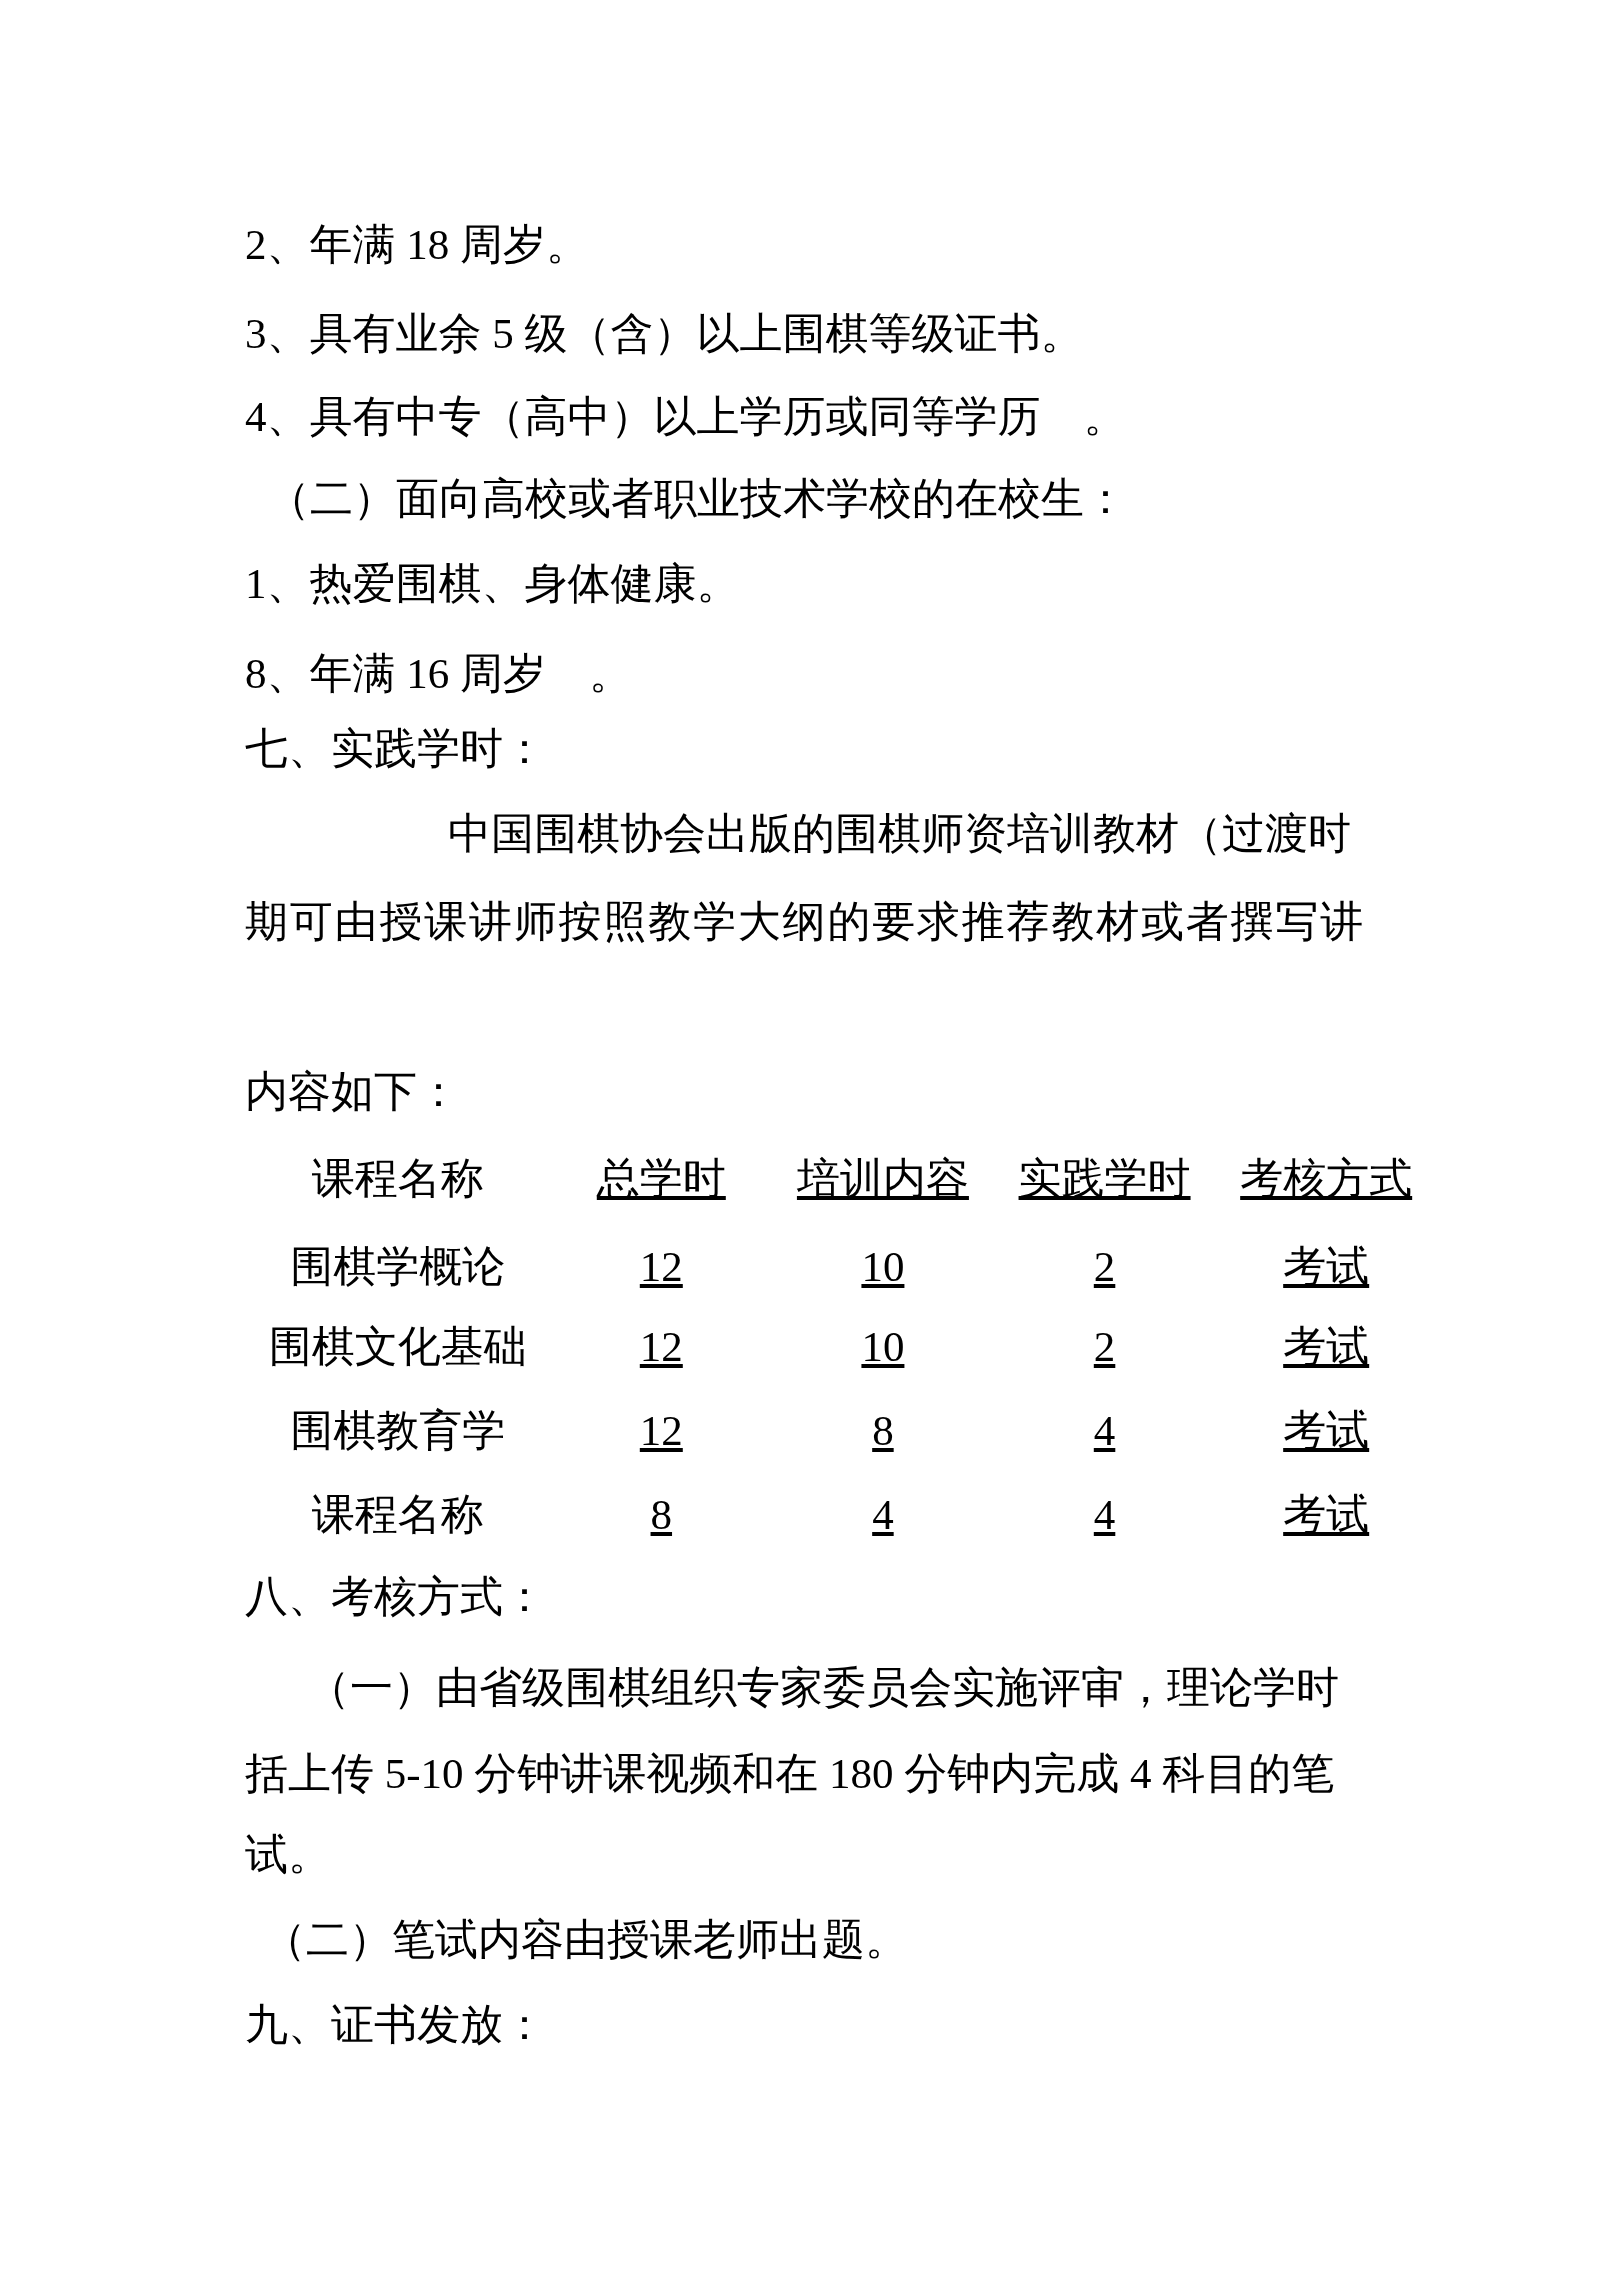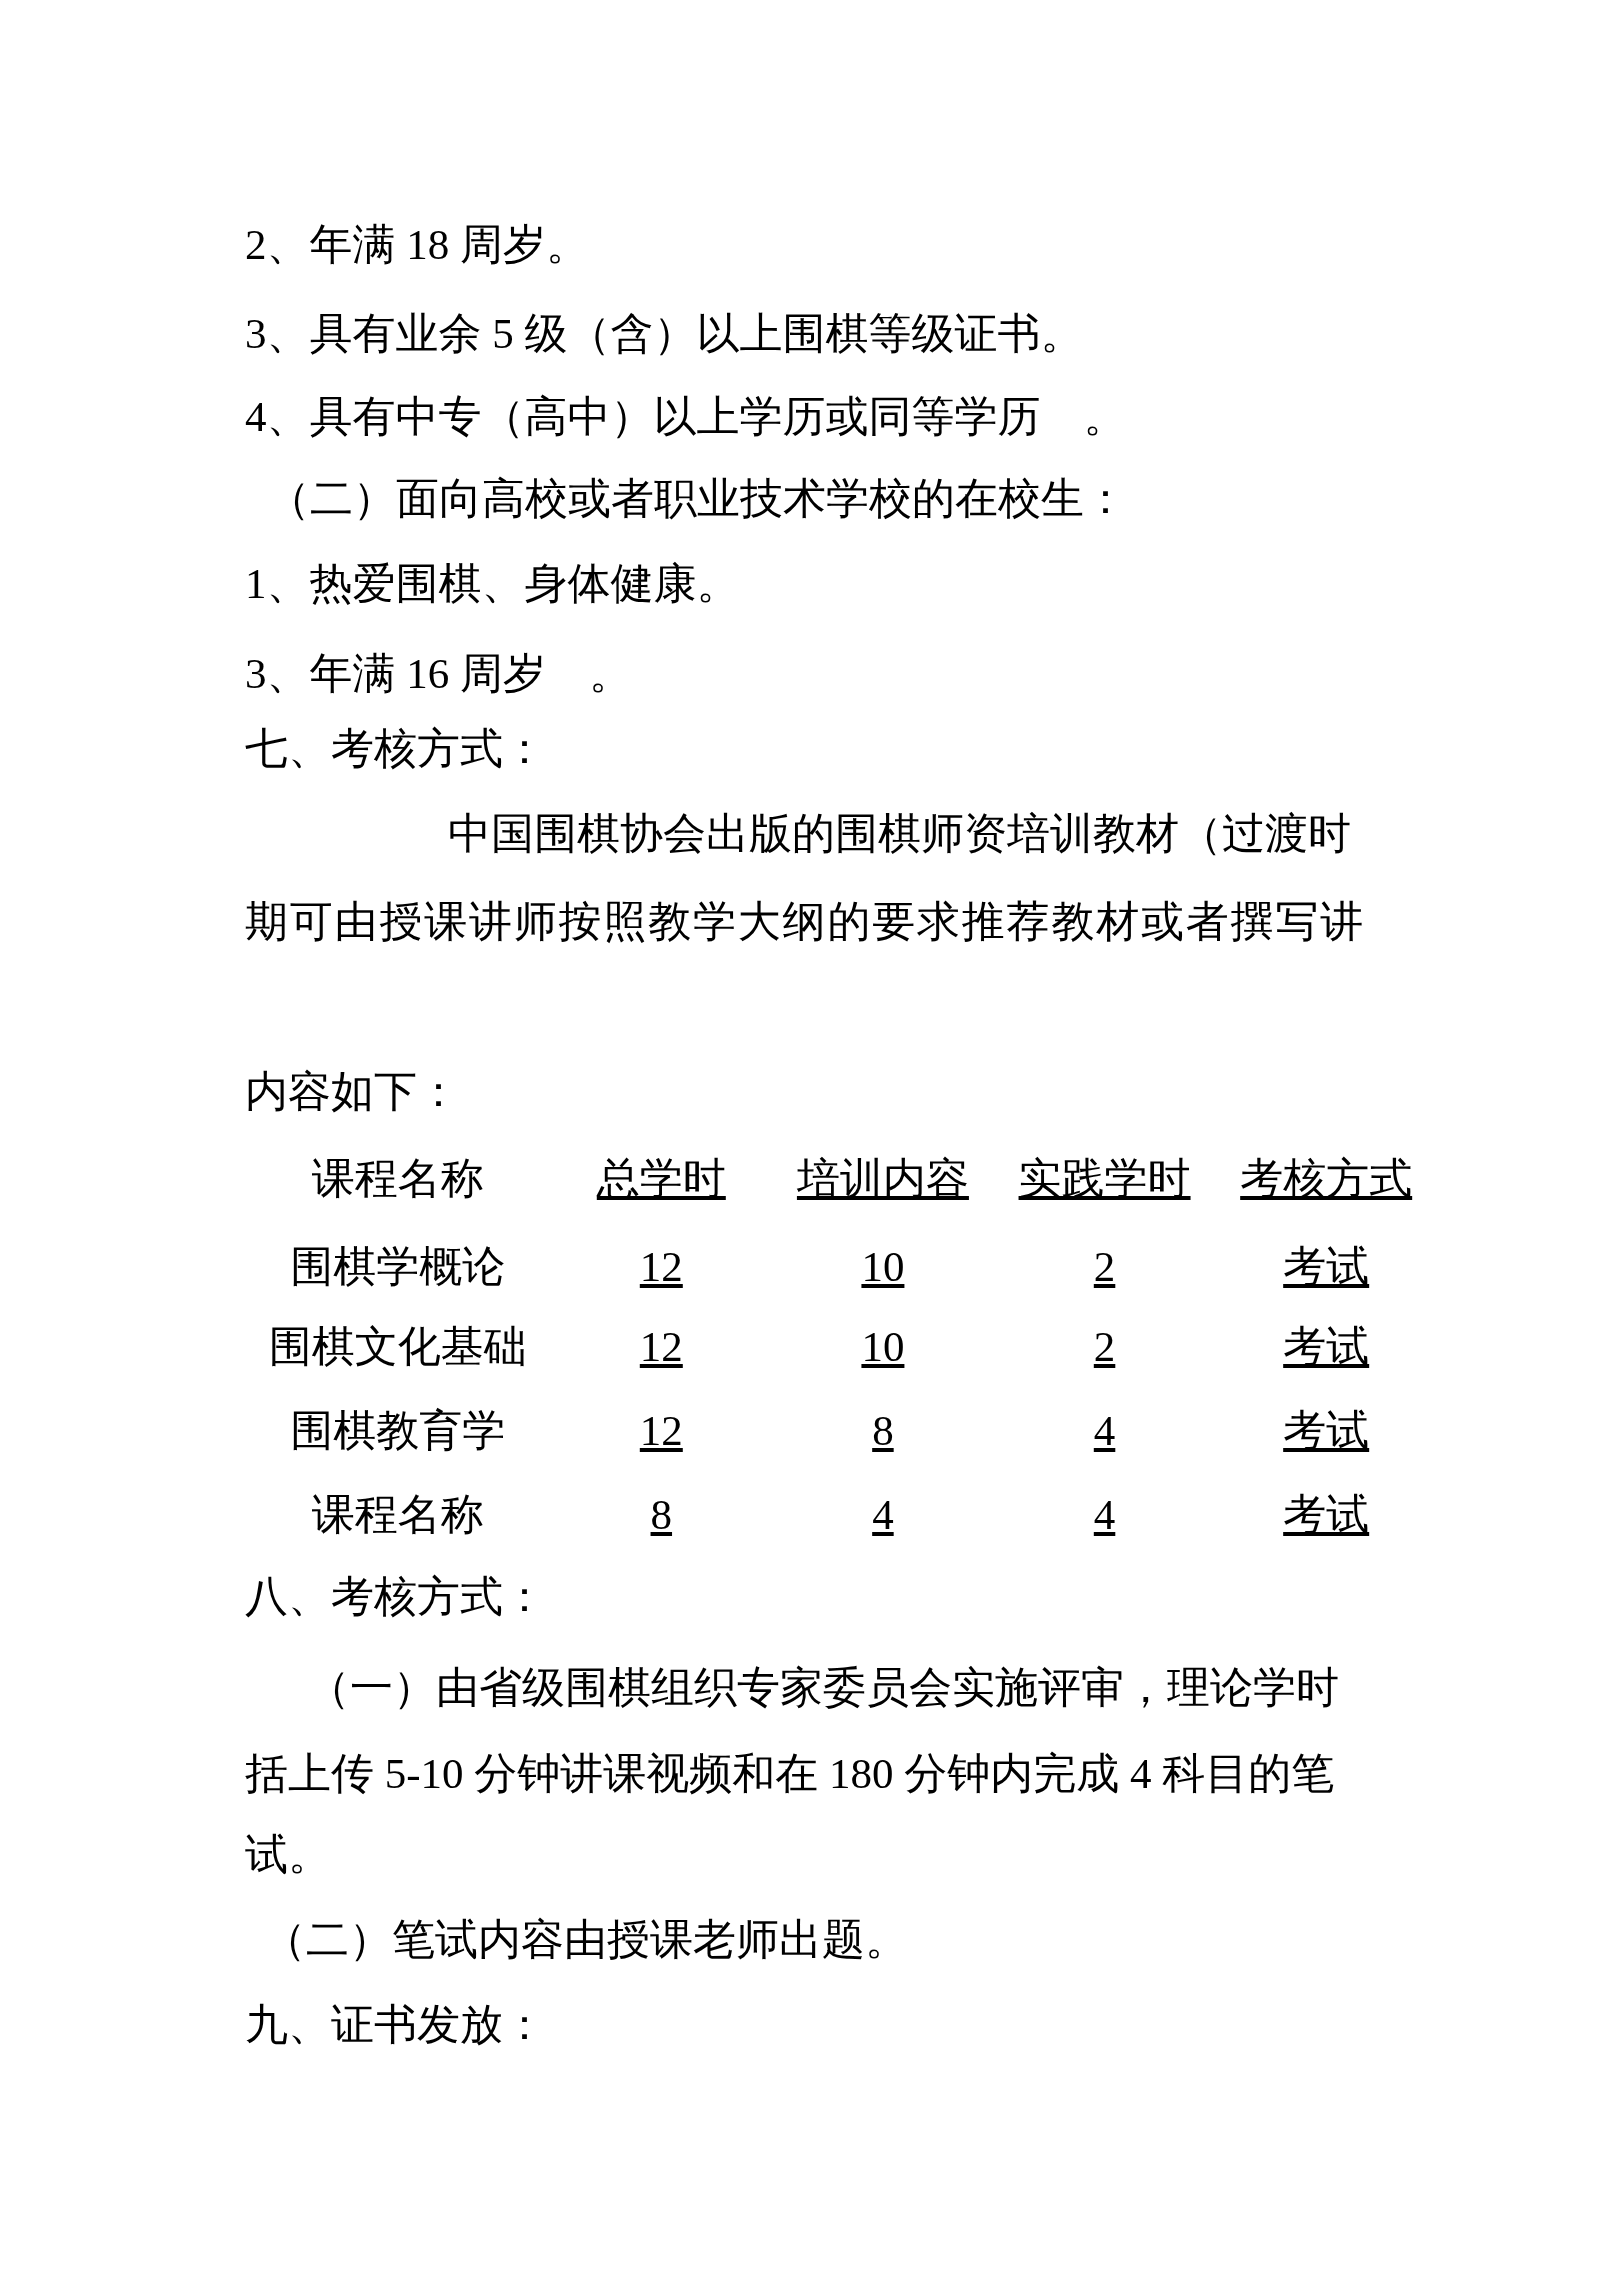--- a/index.html
+++ b/index.html
@@ -47,22 +47,22 @@
 </head>
 <body>
 
 <div class="page">
 
   <div class="line" style="top:216px;  left:245px">2、年满 18 周岁。</div>
   <div class="line" style="top:305px;  left:245px">3、具有业余 5 级（含）以上围棋等级证书。</div>
   <div class="line" style="top:388px;  left:245px">4、具有中专（高中）以上学历或同等学历　。</div>
   <div class="line" style="top:470px;  left:267px">（二）面向高校或者职业技术学校的在校生：</div>
   <div class="line" style="top:555px;  left:245px">1、热爱围棋、身体健康。</div>
-  <div class="line" style="top:645px;  left:245px">3、年满 16 周岁　。</div>
-  <div class="line" style="top:720px;  left:245px">七、考核方式：</div>
+  <div class="line" style="top:645px;  left:245px">8、年满 16 周岁　。</div>
+  <div class="line" style="top:720px;  left:245px">七、实践学时：</div>
   <div class="line" style="top:805px;  left:448px">中国围棋协会出版的围棋师资培训教材（过渡时</div>
   <div class="line stretch" style="top:893px; left:245px">期可由授课讲师按照教学大纲的要求推荐教材或者撰写讲</div>
   <div class="line" style="top:1063px; left:245px">内容如下：</div>
 
   <div class="trow" style="top:1150px">
     <span class="cell c1">课程名称</span>
     <span class="cell c2">总学时</span>
     <span class="cell c3">培训内容</span>
     <span class="cell c4">实践学时</span>
     <span class="cell c5">考核方式</span>

